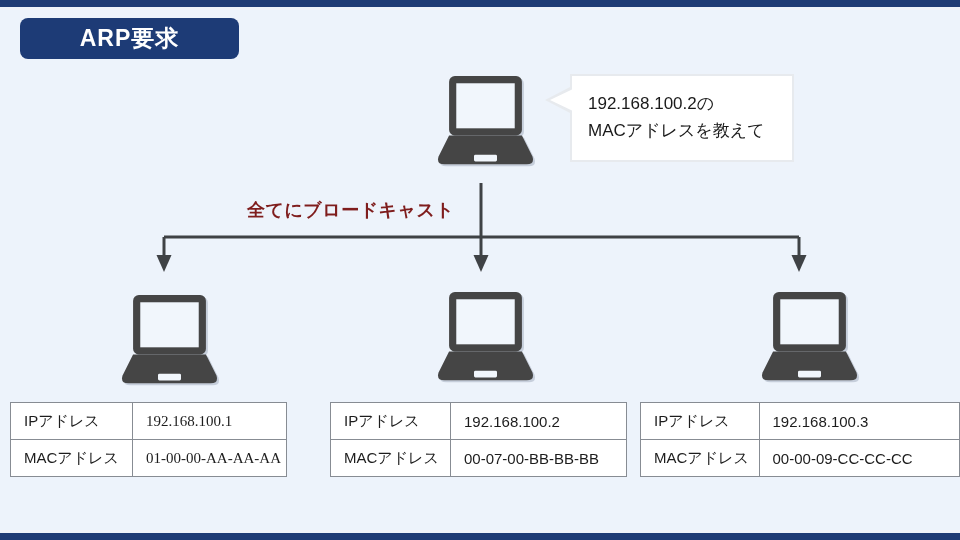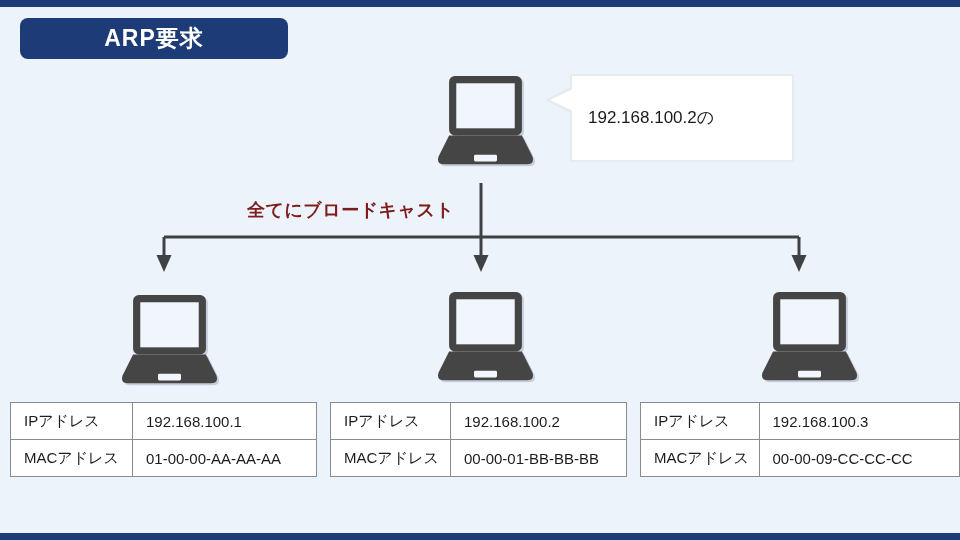--- a/index.html
+++ b/index.html
@@ -8,21 +8,21 @@
     background:#edf3fb;
     font-family:"Liberation Sans","DejaVu Sans",sans-serif;
   }
   
   .frame-bar{position:absolute;left:0;width:960px;height:7px;background:#1d3b76;}
   .frame-bar.top{top:0;}
   .frame-bar.bottom{bottom:0;}
 
   
   .title-badge{
-    position:absolute;left:20px;top:18px;width:268px;height:41px;
+    position:absolute;left:20px;top:18px;width:219px;height:41px;
     background:#1d3b76;border-radius:8px;
     display:flex;align-items:center;justify-content:center;
     color:#ffffff;font-size:23px;font-weight:700;letter-spacing:1px;
   }
 
   
   .laptop{position:absolute;width:115px;height:96px;}
   .laptop svg{width:100%;height:100%;filter:drop-shadow(2px 2px 0 rgba(150,162,180,.45));}
   .laptop-top{left:428px;top:76px;}
   .laptop-a{left:112px;top:295px;}
@@ -60,21 +60,21 @@
 
   
   .host-table{
     position:absolute;top:402px;border-collapse:collapse;background:#ffffff;
   }
   .host-table td{
     border:1.5px solid #878c93;height:37px;box-sizing:border-box;
     font-size:15px;color:#1c1c1c;padding:0 0 0 13px;vertical-align:middle;
     background:#ffffff;white-space:nowrap;
   }
-  .t1{left:10px;}  .t1 td.c1{width:122px;} .t1 td.c2{width:184px;}
+  .t1{left:10px;}  .t1 td.c1{width:122px;} .t1 td.c2{width:154px;font-family:Liberation Serif, serif;}
   .t2{left:330px;} .t2 td.c1{width:120px;} .t2 td.c2{width:176px;}
   .t3{left:640px;} .t3 td.c1{width:122px;} .t3 td.c2{width:217px;}
 </style>
 </head>
 <body>
 
 <div class="frame-bar top"></div>
 <div class="frame-bar bottom"></div>
 
 <div class="title-badge">
@@ -99,20 +99,21 @@
   <svg viewBox="0 0 120 100" xmlns="http://www.w3.org/2000/svg">
     <rect x="22" y="0" width="76" height="62" rx="6" fill="#454545"></rect>
     <rect x="29.5" y="7.5" width="61" height="47" fill="#f1f6fc"></rect>
     <path d="M22,62 L98,62 L109,84 Q111.5,92 103,92 L17,92 Q8.5,92 11,84 Z" fill="#454545"></path>
     <rect x="48" y="82" width="24" height="7" rx="1.5" fill="#f1f6fc"></rect>
   </svg>
 </div>
 
 <div class="bubble">
   <span class="line">192.168.100.2の</span>
+  <span class="line">MACアドレスを教えて</span>
 </div>
 
 <div class="broadcast-label">全てにブロードキャスト</div>
 
 <div class="laptop laptop-a">
   <svg viewBox="0 0 120 100" xmlns="http://www.w3.org/2000/svg">
     <rect x="22" y="0" width="76" height="62" rx="6" fill="#454545"></rect>
     <rect x="29.5" y="7.5" width="61" height="47" fill="#f1f6fc"></rect>
     <path d="M22,62 L98,62 L109,84 Q111.5,92 103,92 L17,92 Q8.5,92 11,84 Z" fill="#454545"></path>
     <rect x="48" y="82" width="24" height="7" rx="1.5" fill="#f1f6fc"></rect>
@@ -149,21 +150,21 @@
 </table>
 
 <table class="host-table t2">
   <tbody>
     <tr>
       <td class="c1">IPアドレス</td>
       <td class="c2">192.168.100.2</td>
     </tr>
     <tr>
       <td class="c1">MACアドレス</td>
-      <td class="c2">00-00-01-BB-BB-BB</td>
+      <td class="c2">00-07-00-BB-BB-BB</td>
     </tr>
   </tbody>
 </table>
 
 <table class="host-table t3">
   <tbody>
     <tr>
       <td class="c1">IPアドレス</td>
       <td class="c2">192.168.100.3</td>
     </tr>

